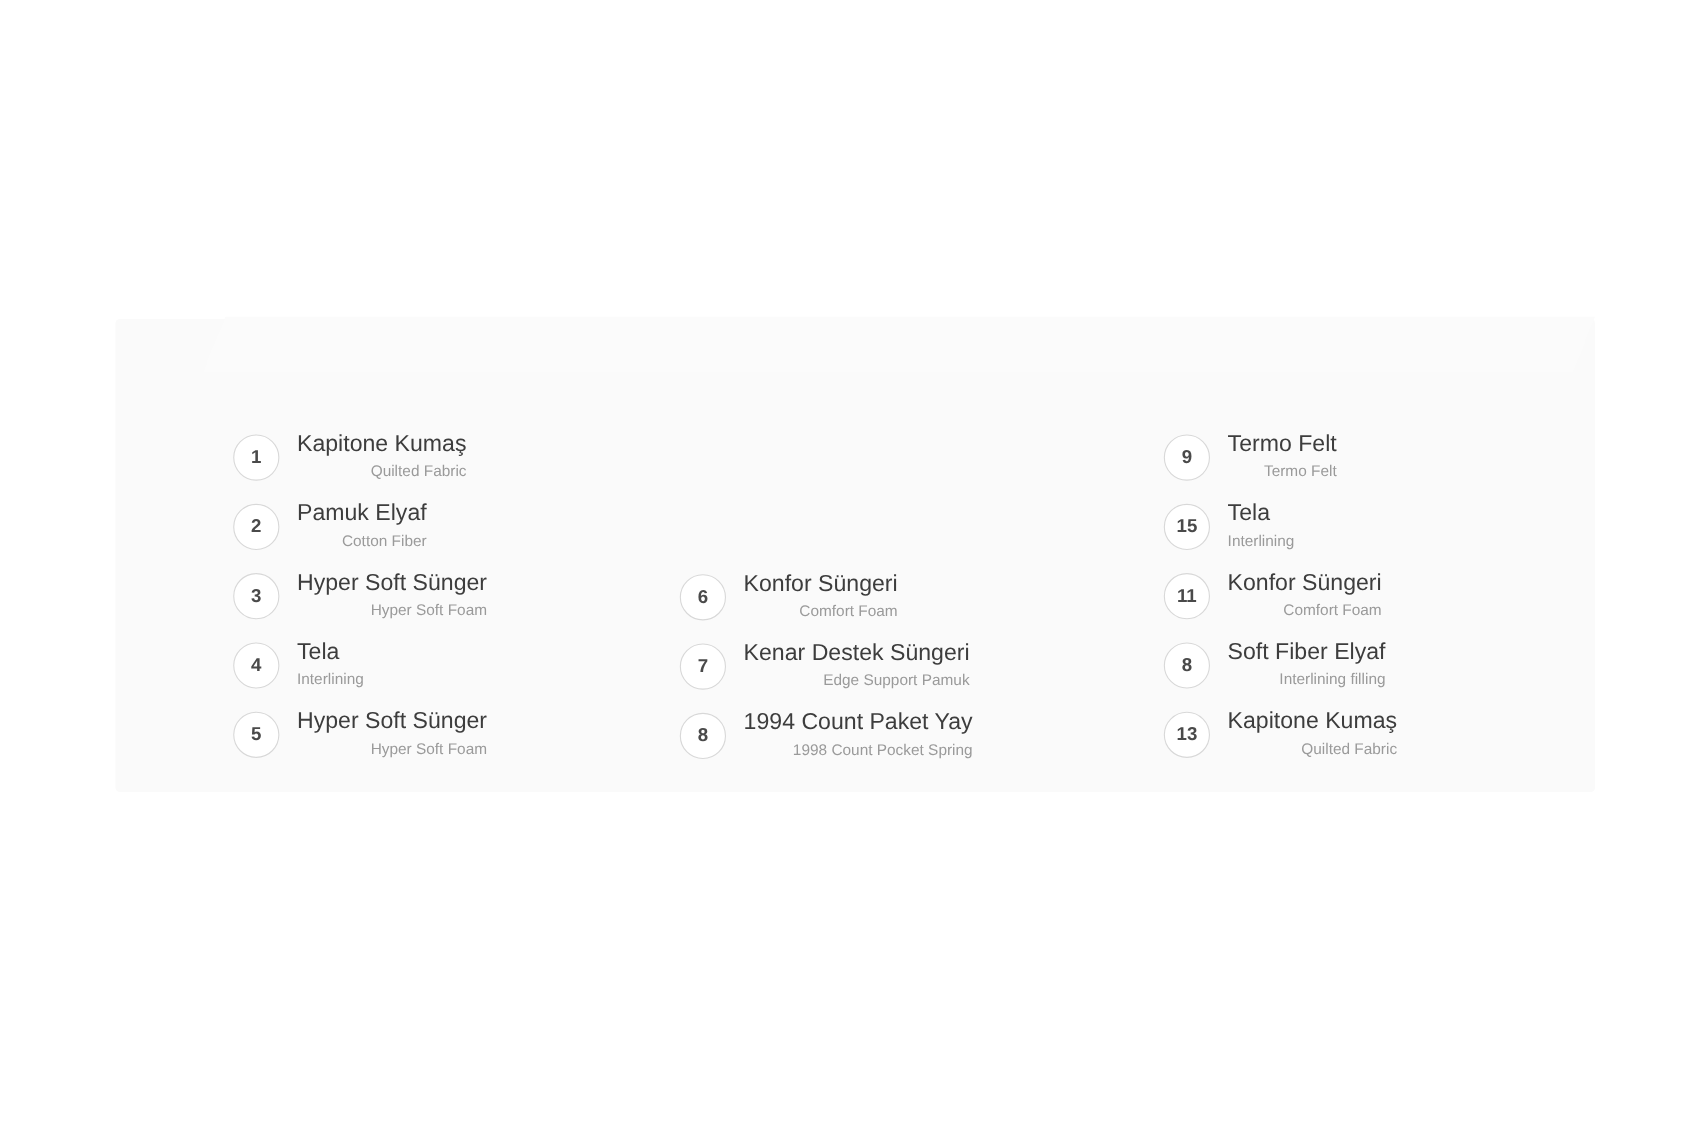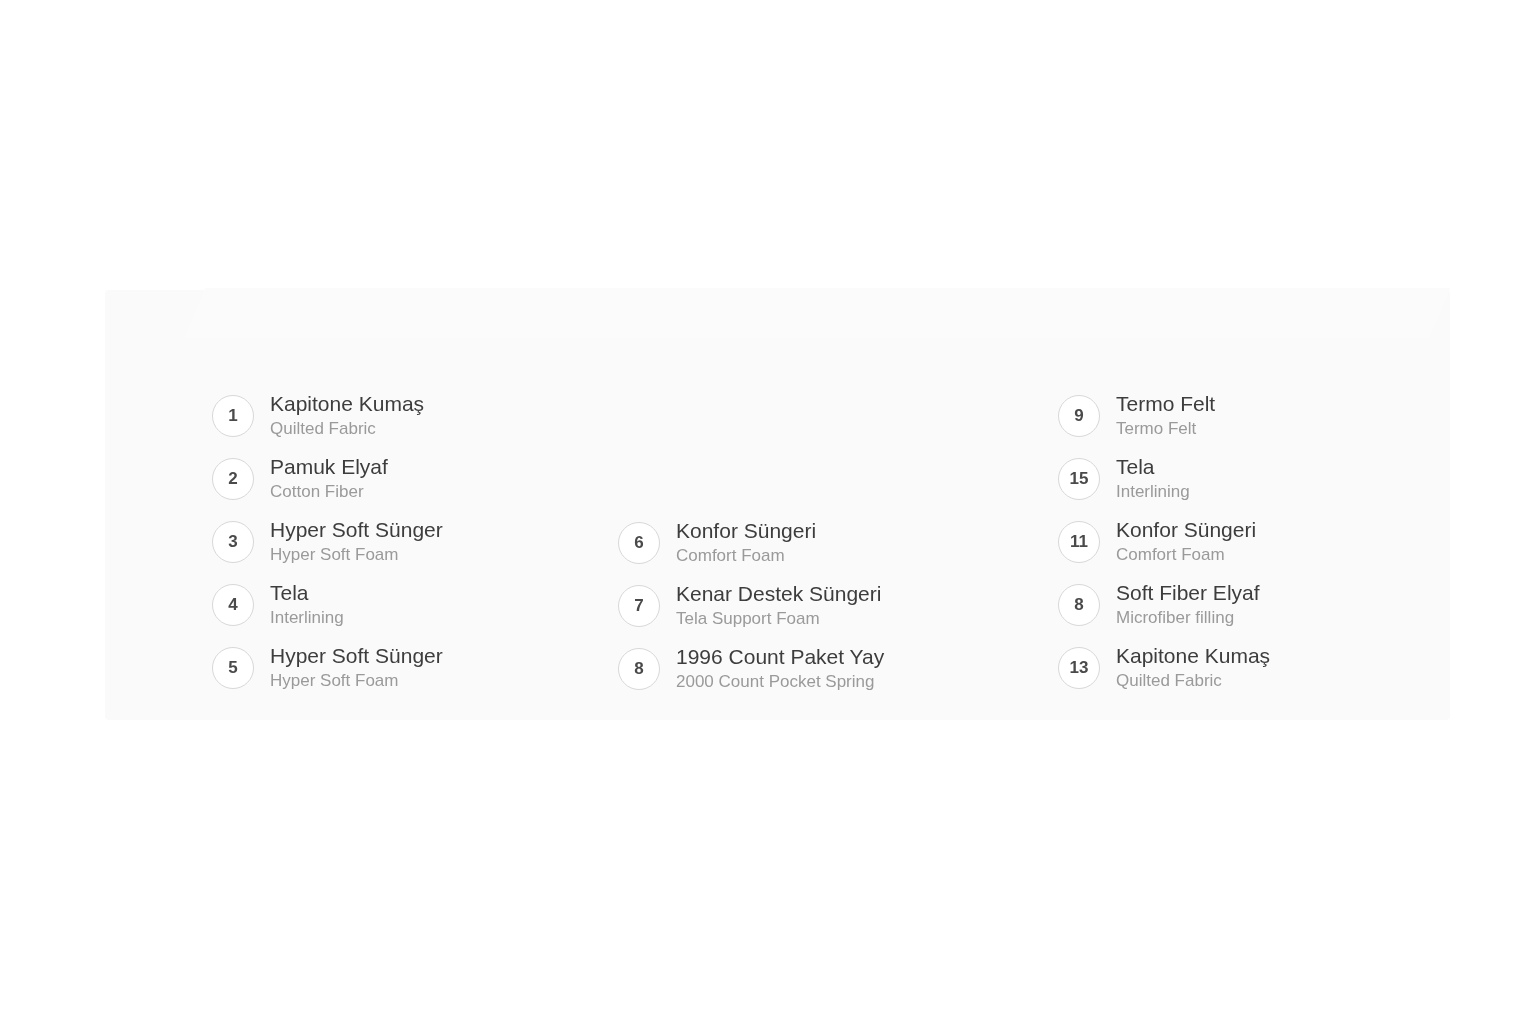--- a/index.html
+++ b/index.html
@@ -82,24 +82,25 @@
   }
 
   .label-tr {
     font-size: 21px;
     color: #3d3d3d;
     line-height: 25px;
     white-space: nowrap;
   }
 
   .label-en {
-    font-size: 17px;
+    font-size: 14px;
     color: #9a9a9a;
     line-height: 25px;
     white-space: nowrap;
+    text-align: right;
   }
 </style>
 </head>
 <body>
 
 <div id="legend-panel"></div>
 
 <div id="legend">
 
   <div class="legend-column" id="column-1">
@@ -145,28 +146,28 @@
       <div class="badge">6</div>
       <div class="labels">
         <span class="label-tr">Konfor Süngeri</span>
         <span class="label-en">Comfort Foam</span>
       </div>
     </div>
     <div class="legend-item">
       <div class="badge">7</div>
       <div class="labels">
         <span class="label-tr">Kenar Destek Süngeri</span>
-        <span class="label-en">Tela Support Foam</span>
+        <span class="label-en">Edge Support Pamuk</span>
       </div>
     </div>
     <div class="legend-item">
       <div class="badge">8</div>
       <div class="labels">
-        <span class="label-tr">1996 Count Paket Yay</span>
-        <span class="label-en">2000 Count Pocket Spring</span>
+        <span class="label-tr">1994 Count Paket Yay</span>
+        <span class="label-en">1998 Count Pocket Spring</span>
       </div>
     </div>
   </div>
 
   <div class="legend-column" id="column-3">
     <div class="legend-item">
       <div class="badge">9</div>
       <div class="labels">
         <span class="label-tr">Termo Felt</span>
         <span class="label-en">Termo Felt</span>
@@ -183,21 +184,21 @@
       <div class="badge">11</div>
       <div class="labels">
         <span class="label-tr">Konfor Süngeri</span>
         <span class="label-en">Comfort Foam</span>
       </div>
     </div>
     <div class="legend-item">
       <div class="badge">8</div>
       <div class="labels">
         <span class="label-tr">Soft Fiber Elyaf</span>
-        <span class="label-en">Microfiber filling</span>
+        <span class="label-en">Interlining filling</span>
       </div>
     </div>
     <div class="legend-item">
       <div class="badge">13</div>
       <div class="labels">
         <span class="label-tr">Kapitone Kumaş</span>
         <span class="label-en">Quilted Fabric</span>
       </div>
     </div>
   </div>

